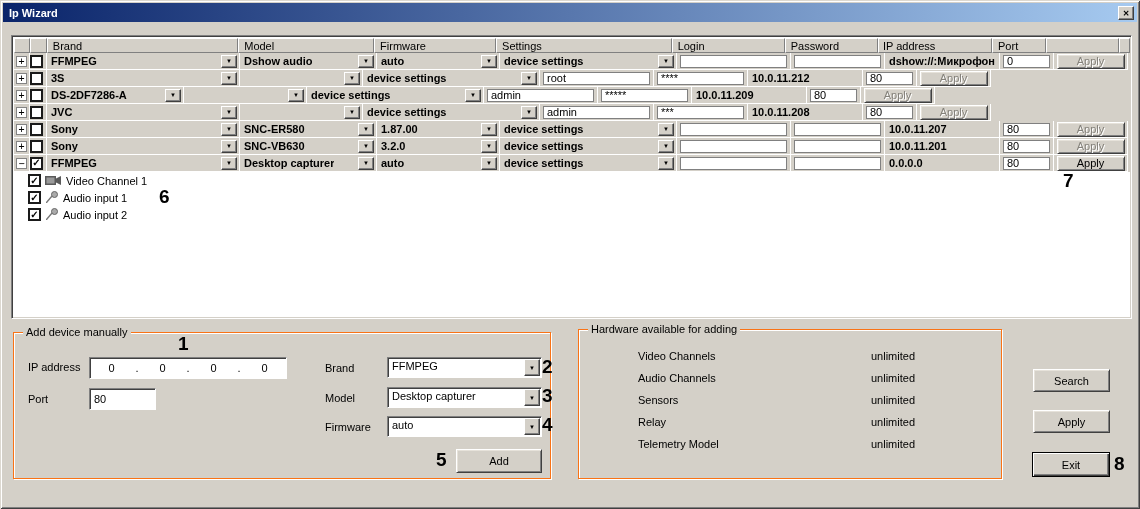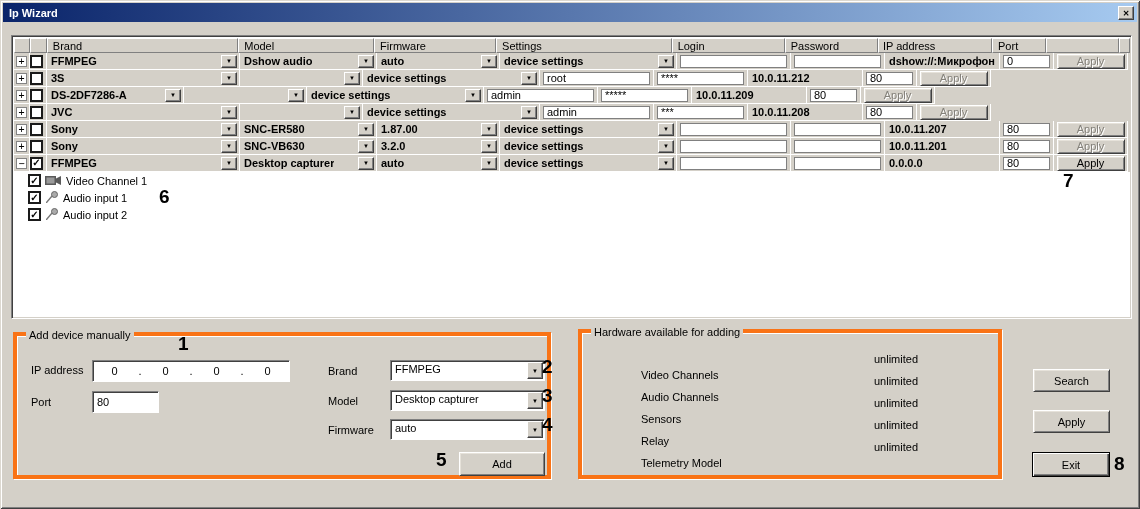--- a/index.html
+++ b/index.html
@@ -77,21 +77,21 @@
     font:11px "Liberation Sans",sans-serif; cursor:default; color:#000;
   }
   .rowapply { width:68px; height:15px; margin:1px auto; }
   .dis { color:#84817a; text-shadow:1px 1px 0 #fff; }
   .subrow { display:flex; align-items:center; height:17px; background:#fff; padding-left:14px; }
   .subrow .cb { margin-right:4px; }
   .subicon { margin-right:4px; flex:none; }
   .sublabel { font-size:11px; }
   
   .groupbox {
-    position:absolute; border:4px solid #f97316;
+    position:absolute; border:1px solid #f97316;
     box-shadow: inset 1px 1px 0 #fff, 1px 1px 0 #fff;
   }
   .legend { position:absolute; top:-7px; left:9px; background:#d4d0c8; padding:0 3px; }
   .flabel { position:absolute; white-space:nowrap; }
   .well {
     position:absolute; background:#fff; border:1px solid; border-color:#808080 #fff #fff #808080;
     box-shadow: inset 1px 1px 0 #404040;
   }
   .ipfield { display:flex; align-items:center; }
   .ipfield .seg { flex:1; text-align:center; }
@@ -99,21 +99,21 @@
   .portinput, .cmbtext {
     position:absolute; inset:0; border:none; outline:none; background:transparent;
     font:11px "Liberation Sans",sans-serif; padding:2px 4px;
   }
   .combo2 .dd { position:absolute; right:1px; top:1px; height:calc(100% - 2px); margin:0; }
   .pushbtn { position:absolute; display:flex; align-items:center; justify-content:center; }
   .defaultbtn {
     border:1px solid #000;
     box-shadow: inset 1px 1px 0 #fff, inset -1px -1px 0 #404040, inset -2px -2px 0 #808080;
   }
-  .hwlabel { position:absolute; left:59px;margin-top:16px; }
+  .hwlabel { position:absolute; left:59px; }
   .hwvalue { position:absolute; left:292px; }
   
   .ann {
     position:absolute; font-weight:bold; font-size:19px; line-height:19px;
     font-family:"Liberation Sans",sans-serif; color:#000; letter-spacing:-1px;
   }
 </style>
 </head>
 <body>
 

